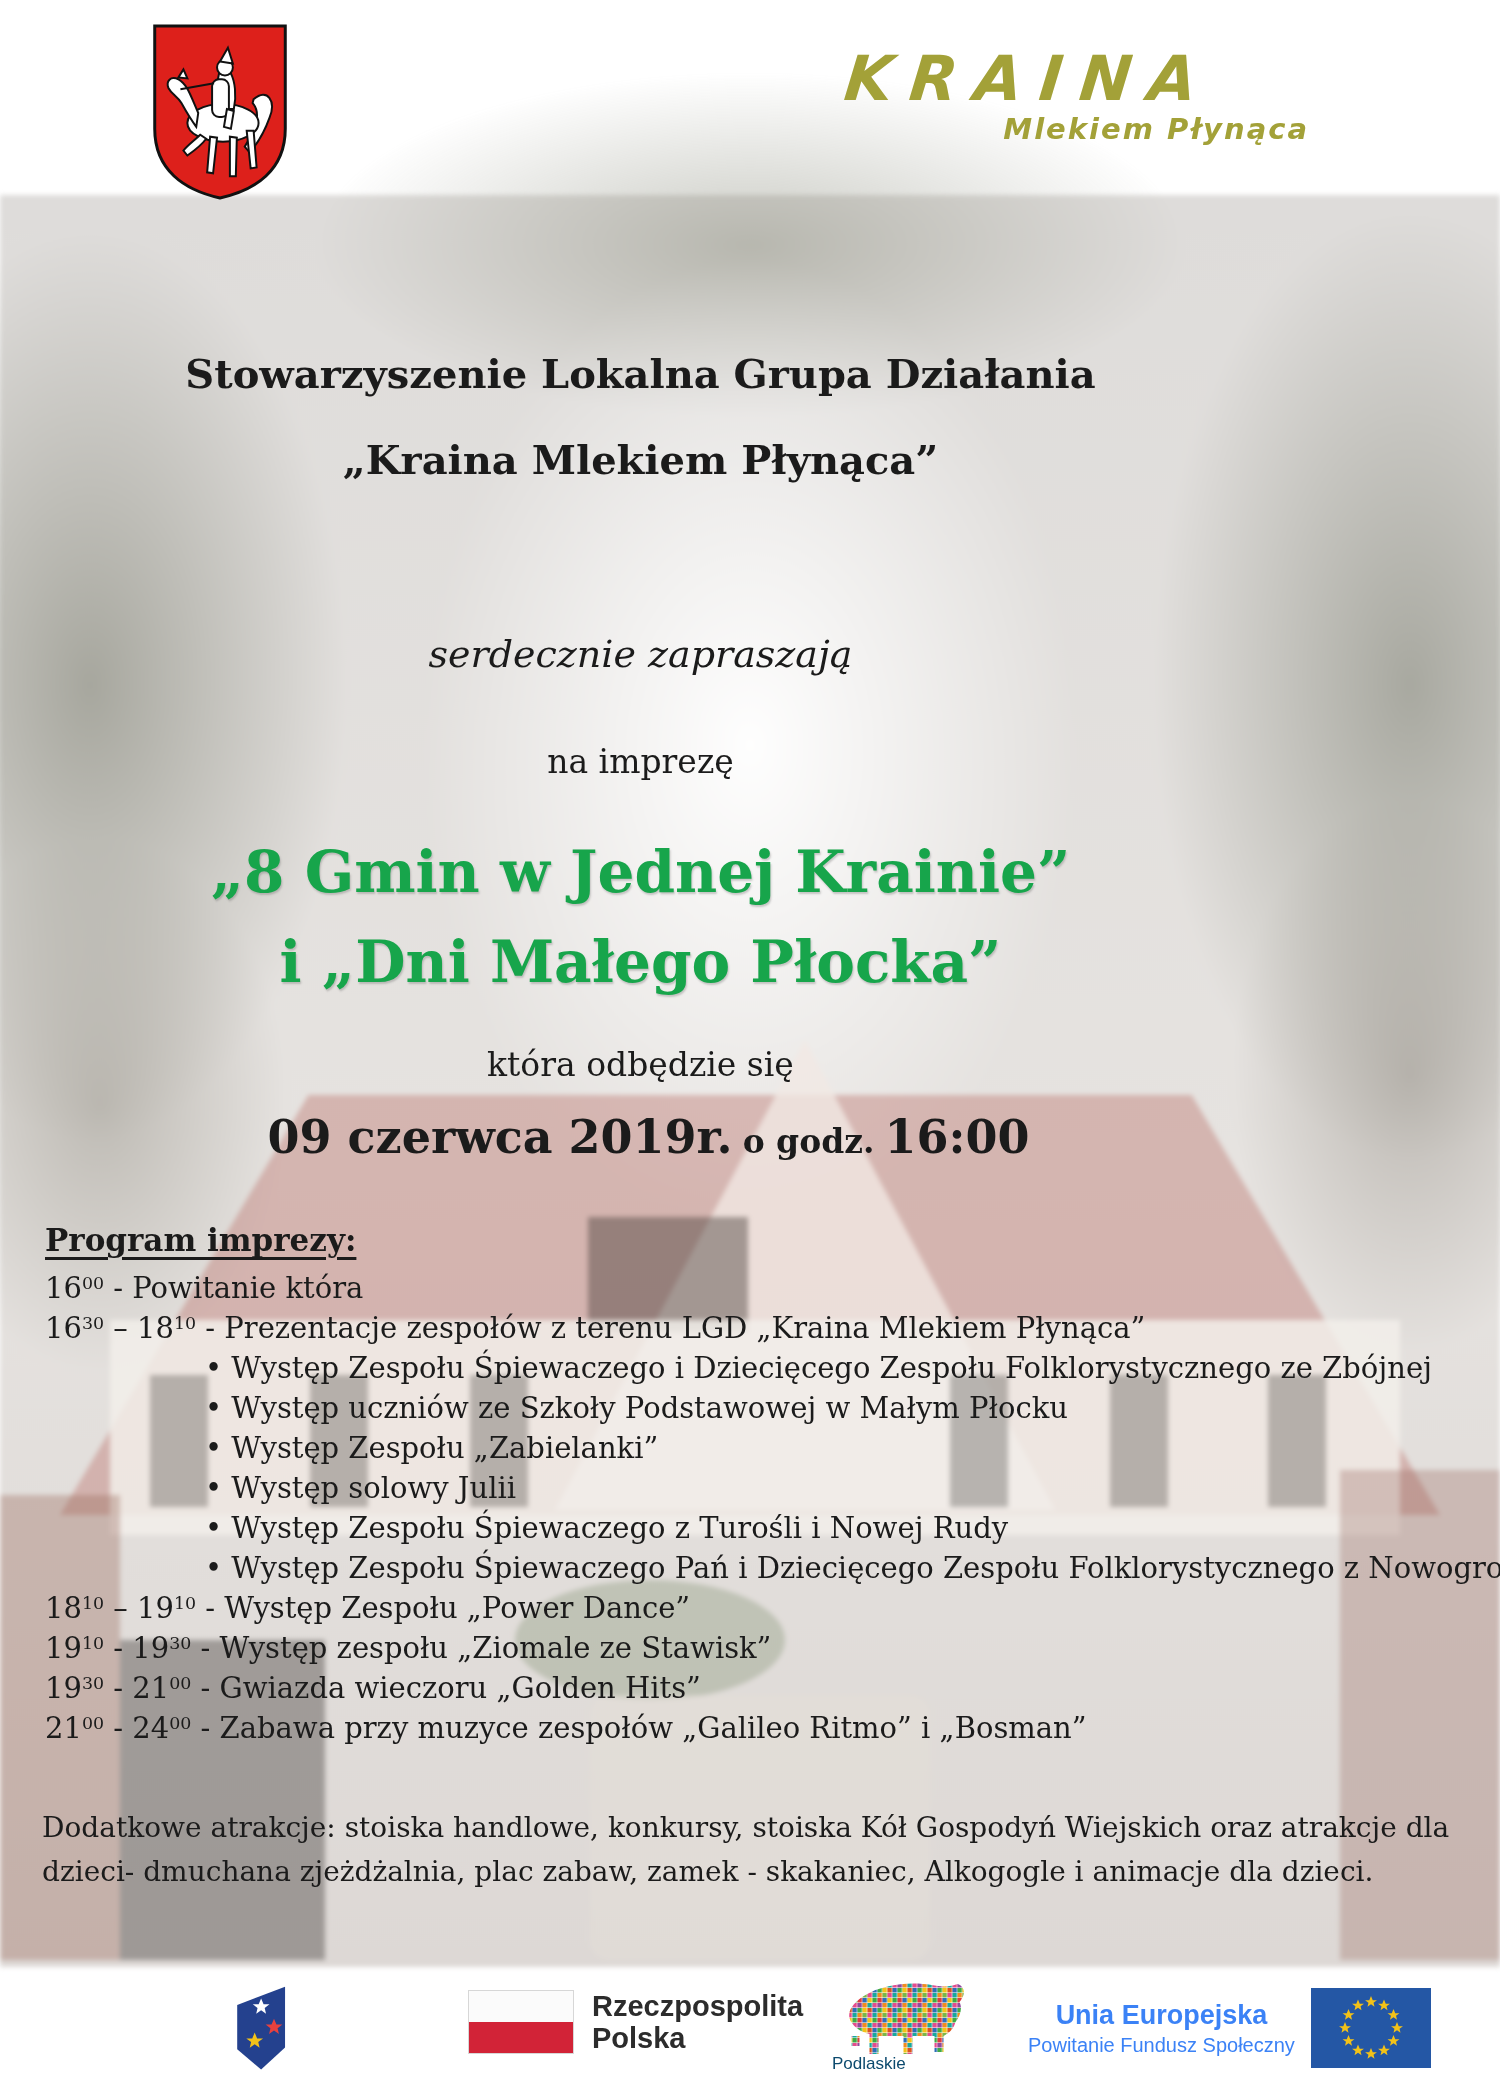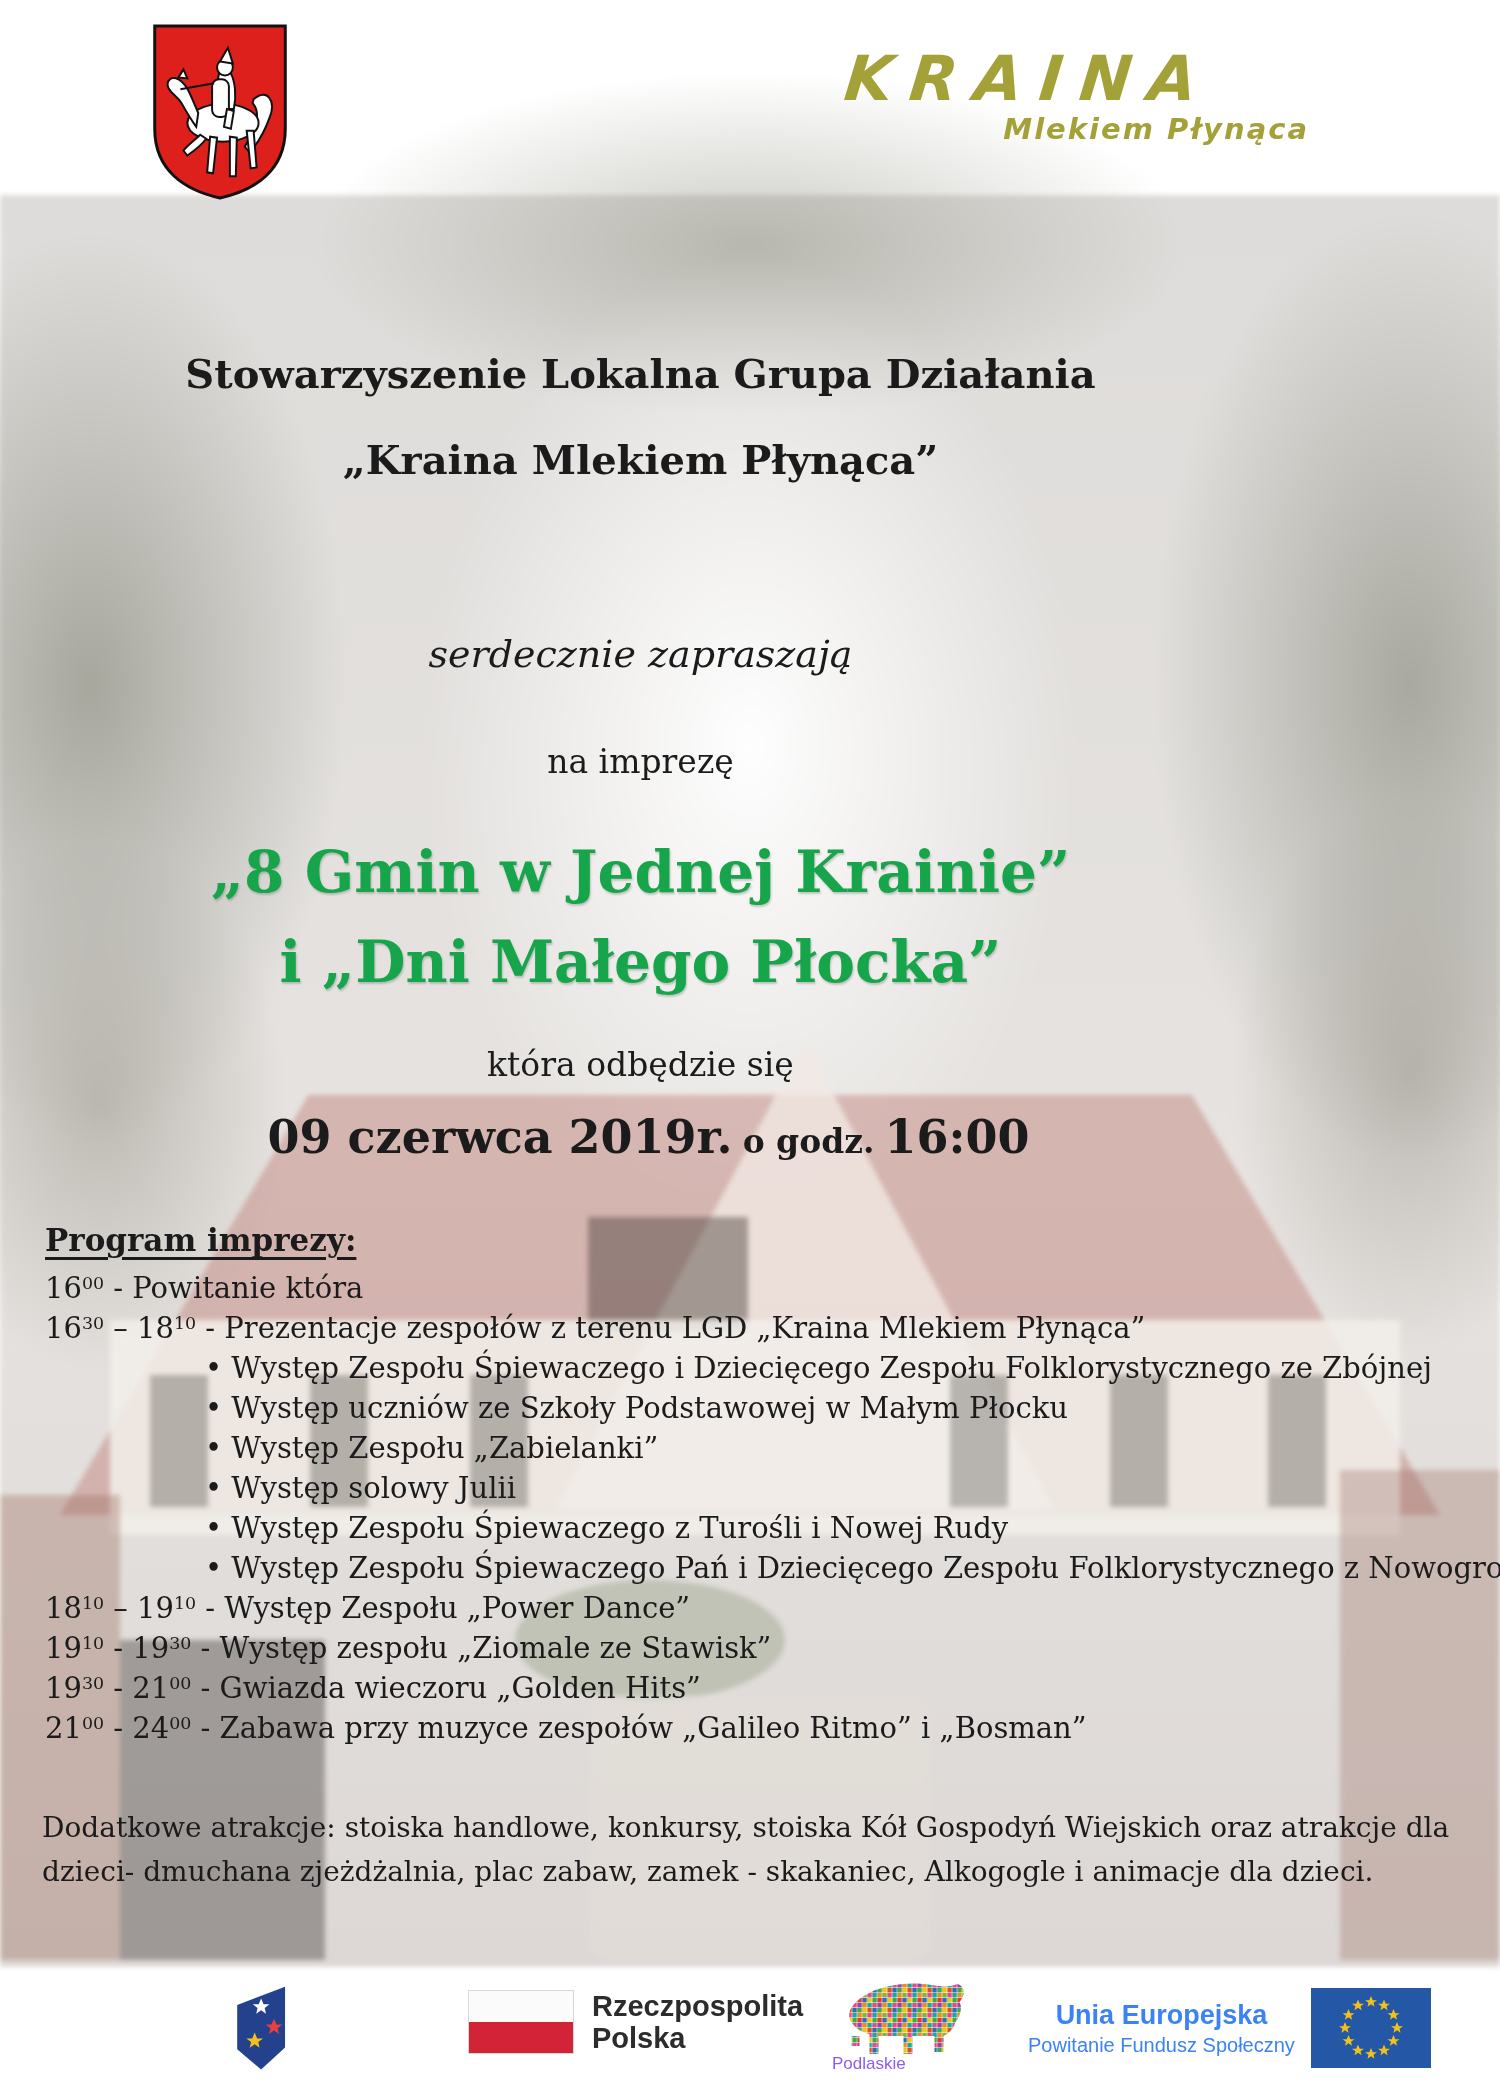--- a/index.html
+++ b/index.html
@@ -71,21 +71,21 @@
   .lg{position:absolute;display:flex;align-items:center;}
   .fe{left:183px;top:2px;gap:1px;flex-direction:column;}
   .fe-t1{font-size:27px;font-weight:bold;line-height:30px;color:#2c2c2c;}
   .fe-t2{font-size:20px;color:#2c2c2c;margin-top:5px;}
   .pl{left:468px;top:12px;gap:18px;align-items:flex-end;}
   .pl-flag{width:106px;height:64px;border:1px solid #d7d7d7;box-sizing:border-box;display:flex;flex-direction:column;}
   .pl-w{flex:1;background:#fbfbfb;}
   .pl-r{flex:1;background:#d22337;}
   .pl-t{font-size:29px;font-weight:bold;line-height:32px;color:#2c2c2c;}
   .pd{left:830px;top:0;width:175px;height:104px;display:block;}
-  .pd-label{position:absolute;left:2px;bottom:8px;font-size:17px;color:#8b5cf6;}
+  .pd-label{position:absolute;left:2px;bottom:8px;font-size:17px;color:#0c4a6e;}
   .eu{left:1028px;top:10px;gap:16px;}
   .eu-t{text-align:center;color:#3b82f6;}
   .eu-t1{font-size:27px;font-weight:bold;line-height:30px;}
   .eu-t2{font-size:20px;margin-top:4px;}
 </style>
 </head>
 <body>
 
 <div class="poster">
 

